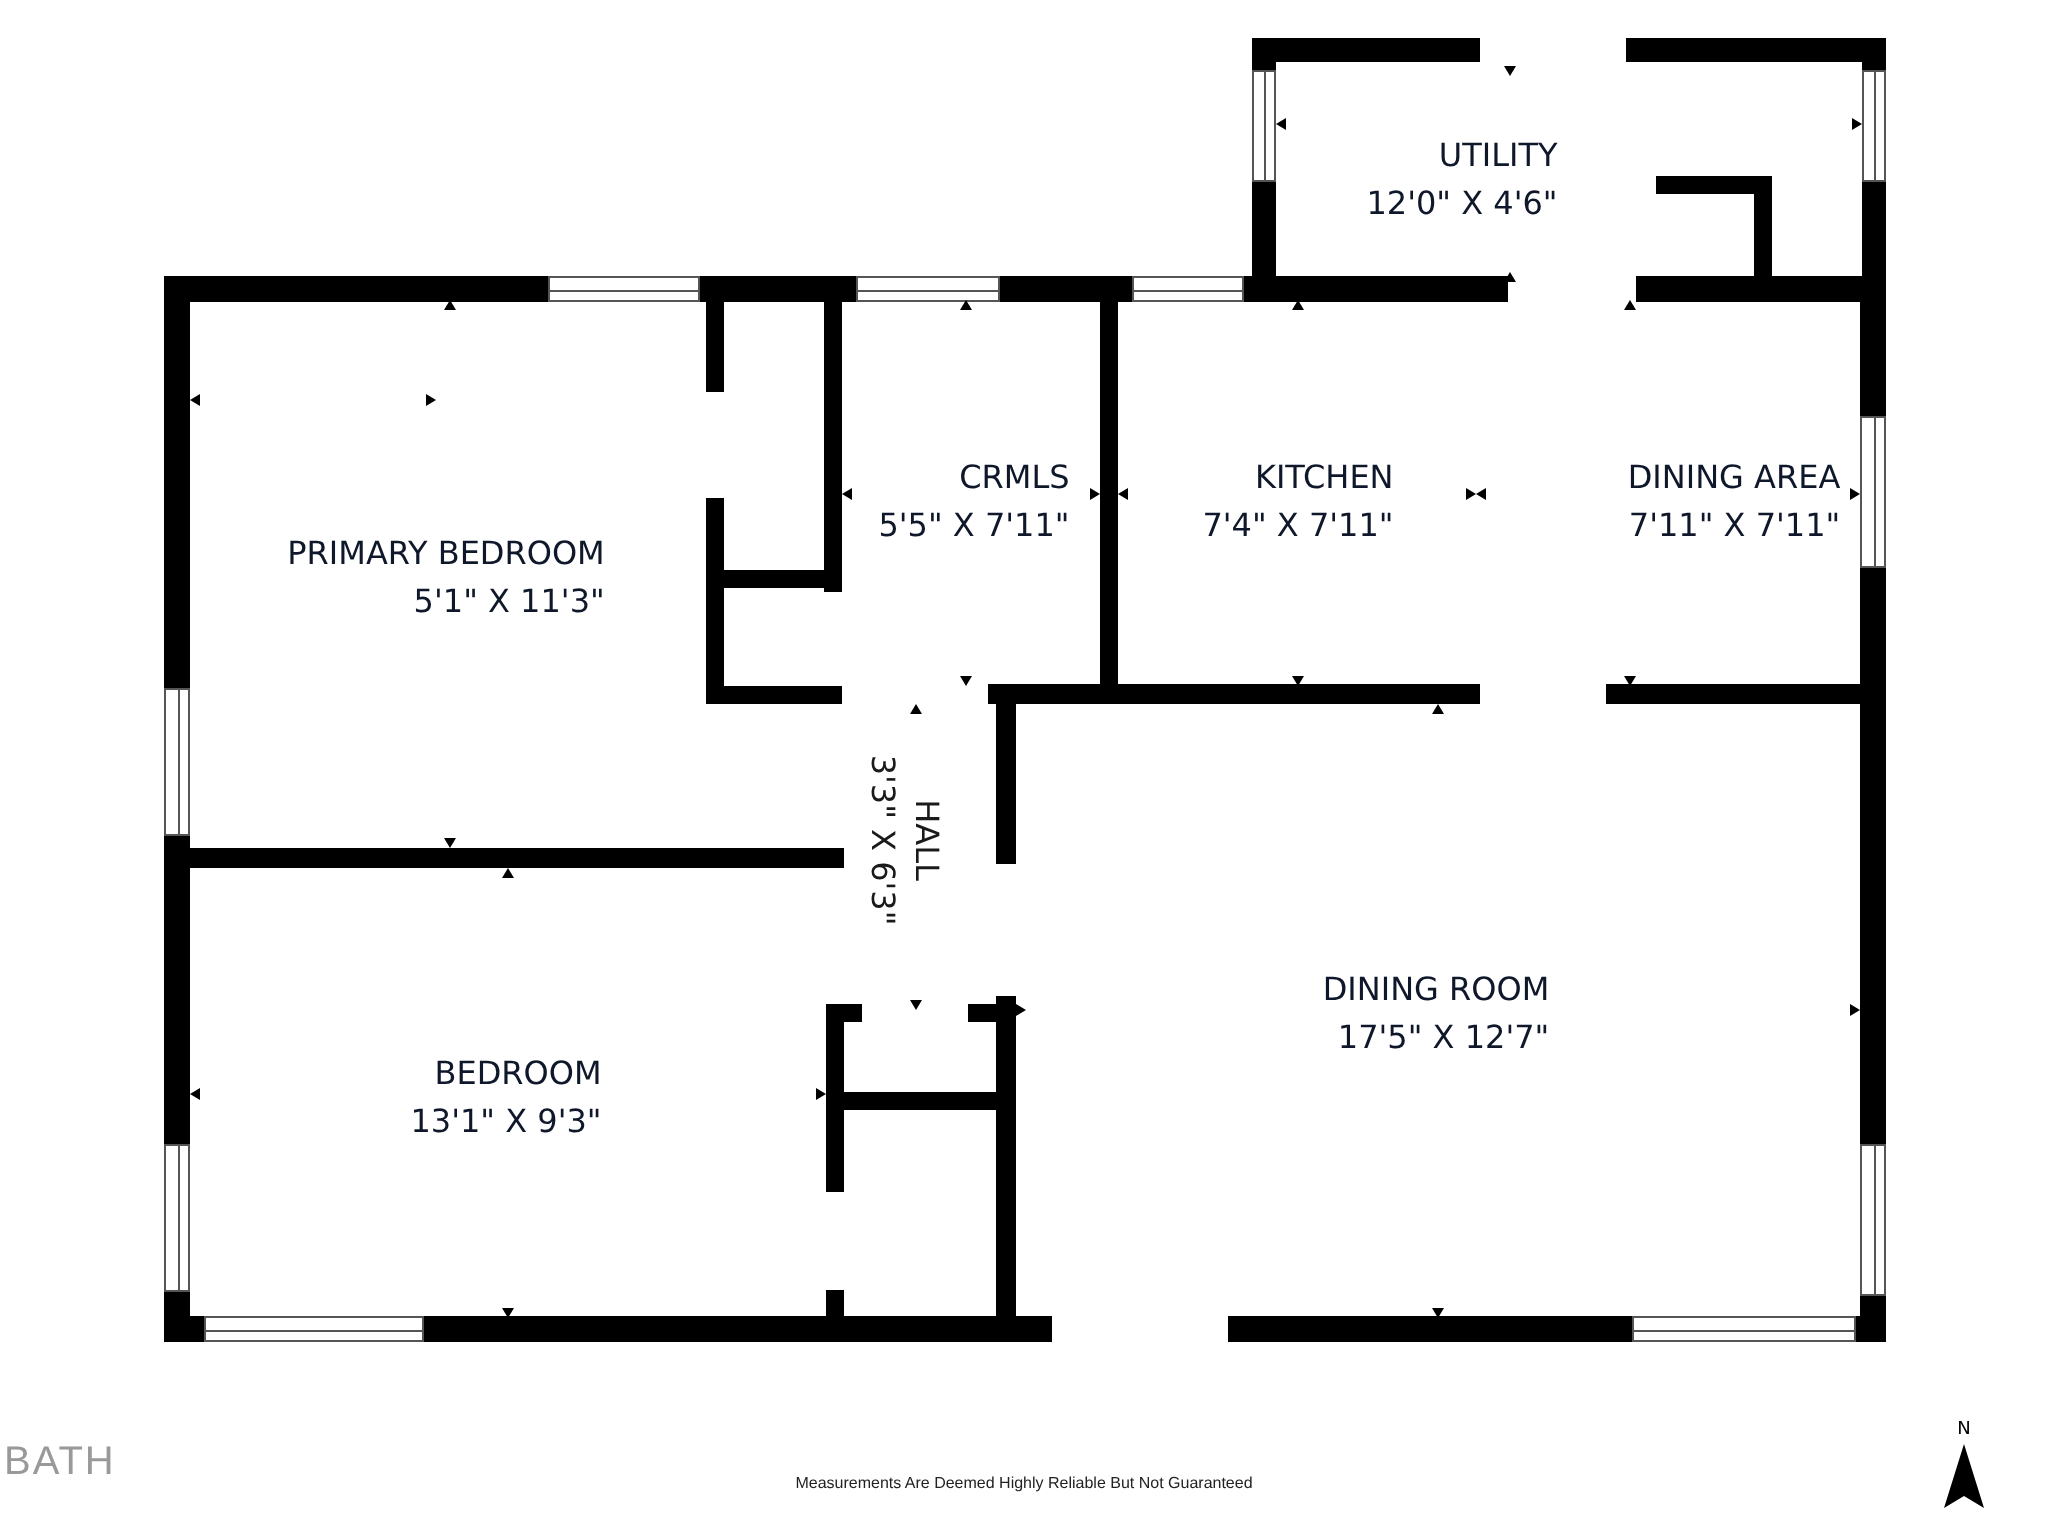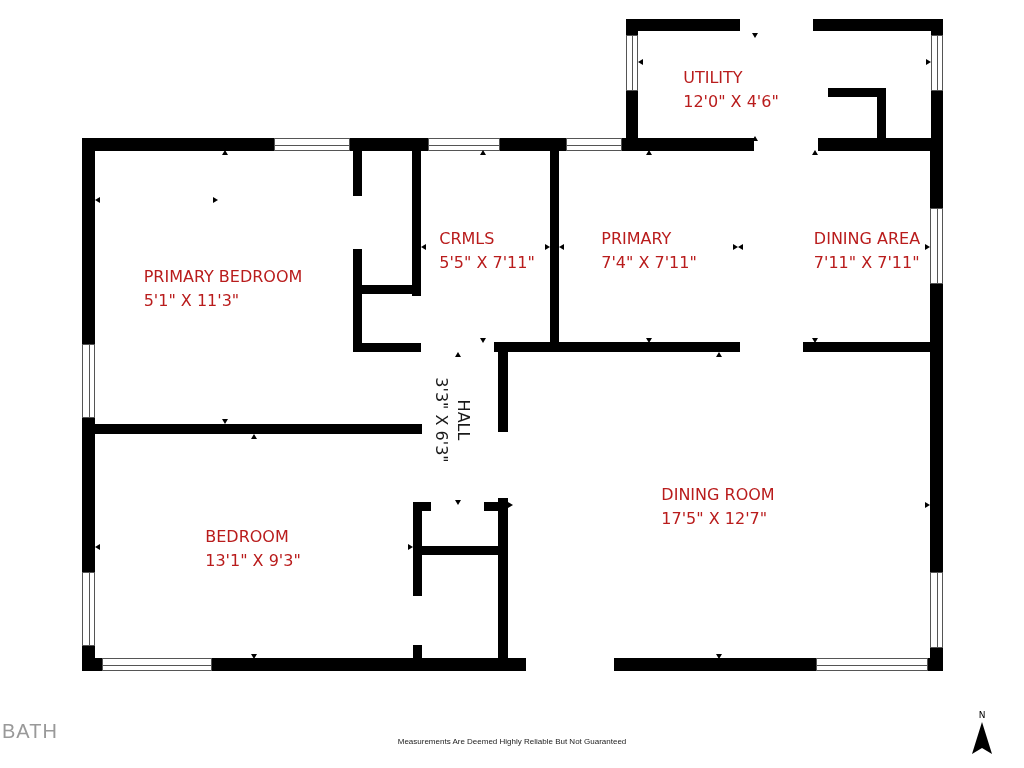--- a/index.html
+++ b/index.html
@@ -1,21 +1,21 @@
 <!DOCTYPE html>
 <html><head>
 <meta charset="utf-8">
 <style>
   html,body{margin:0;padding:0;background:#fff;}
   body{width:1024px;height:768px;position:relative;overflow:hidden;font-family:"DejaVu Sans","Liberation Sans",sans-serif;}
   .w{position:absolute;background:#000;}
   .win{position:absolute;background:#fff;border:1px solid #555;box-sizing:border-box;}
   .win.h::after{content:"";position:absolute;left:0;right:0;top:50%;border-top:1px solid #555;}
   .win.v::after{content:"";position:absolute;top:0;bottom:0;left:50%;border-left:1px solid #555;}
-  .label{position:absolute;text-align:left;color:#b91c1c;font-size:16px;line-height:24px;white-space:nowrap;transform:translateX(-50%);}
+  .label{position:absolute;text-align:right;color:#0f172a;font-size:16px;line-height:24px;white-space:nowrap;transform:translateX(-50%);}
   .label .dim{display:block;}
   .hall{position:absolute;left:452px;top:420px;transform:translate(-50%,-50%) rotate(90deg);text-align:center;font-size:16px;line-height:22px;color:#1a1a1a;white-space:nowrap;}
   .tri{position:absolute;width:0;height:0;}
   .tri.u{border-left:3px solid transparent;border-right:3px solid transparent;border-bottom:5px solid #000;}
   .tri.d{border-left:3px solid transparent;border-right:3px solid transparent;border-top:5px solid #000;}
   .tri.l{border-top:3px solid transparent;border-bottom:3px solid transparent;border-right:5px solid #000;}
   .tri.r{border-top:3px solid transparent;border-bottom:3px solid transparent;border-left:5px solid #000;}
   .footer-note{position:absolute;left:512px;top:737px;transform:translateX(-50%);font-size:8px;color:#222;white-space:nowrap;font-family:"Liberation Sans",sans-serif;}
   .logo{position:absolute;left:2px;top:720px;font-size:20px;color:#999;letter-spacing:1px;font-family:"Liberation Sans",sans-serif;font-weight:300;}
   .north{position:absolute;left:970px;top:710px;width:24px;height:48px;}
@@ -121,21 +121,21 @@
   </div>
   <div class="label" style="left:223px;top:265px;">
     <span>PRIMARY BEDROOM</span>
     <span class="dim">5'1" X 11'3"</span>
   </div>
   <div class="label" style="left:487px;top:227px;">
     <span>CRMLS</span>
     <span class="dim">5'5" X 7'11"</span>
   </div>
   <div class="label" style="left:649px;top:227px;">
-    <span>PRIMARY</span>
+    <span>KITCHEN</span>
     <span class="dim">7'4" X 7'11"</span>
   </div>
   <div class="label" style="left:834px;top:227px;margin-left:33px;">
     <span>DINING AREA</span>
     <span class="dim">7'11" X 7'11"</span>
   </div>
   <div class="hall">
     <span style="display:block;">HALL</span>
     <span style="display:block;">3'3" X 6'3"</span>
   </div>

